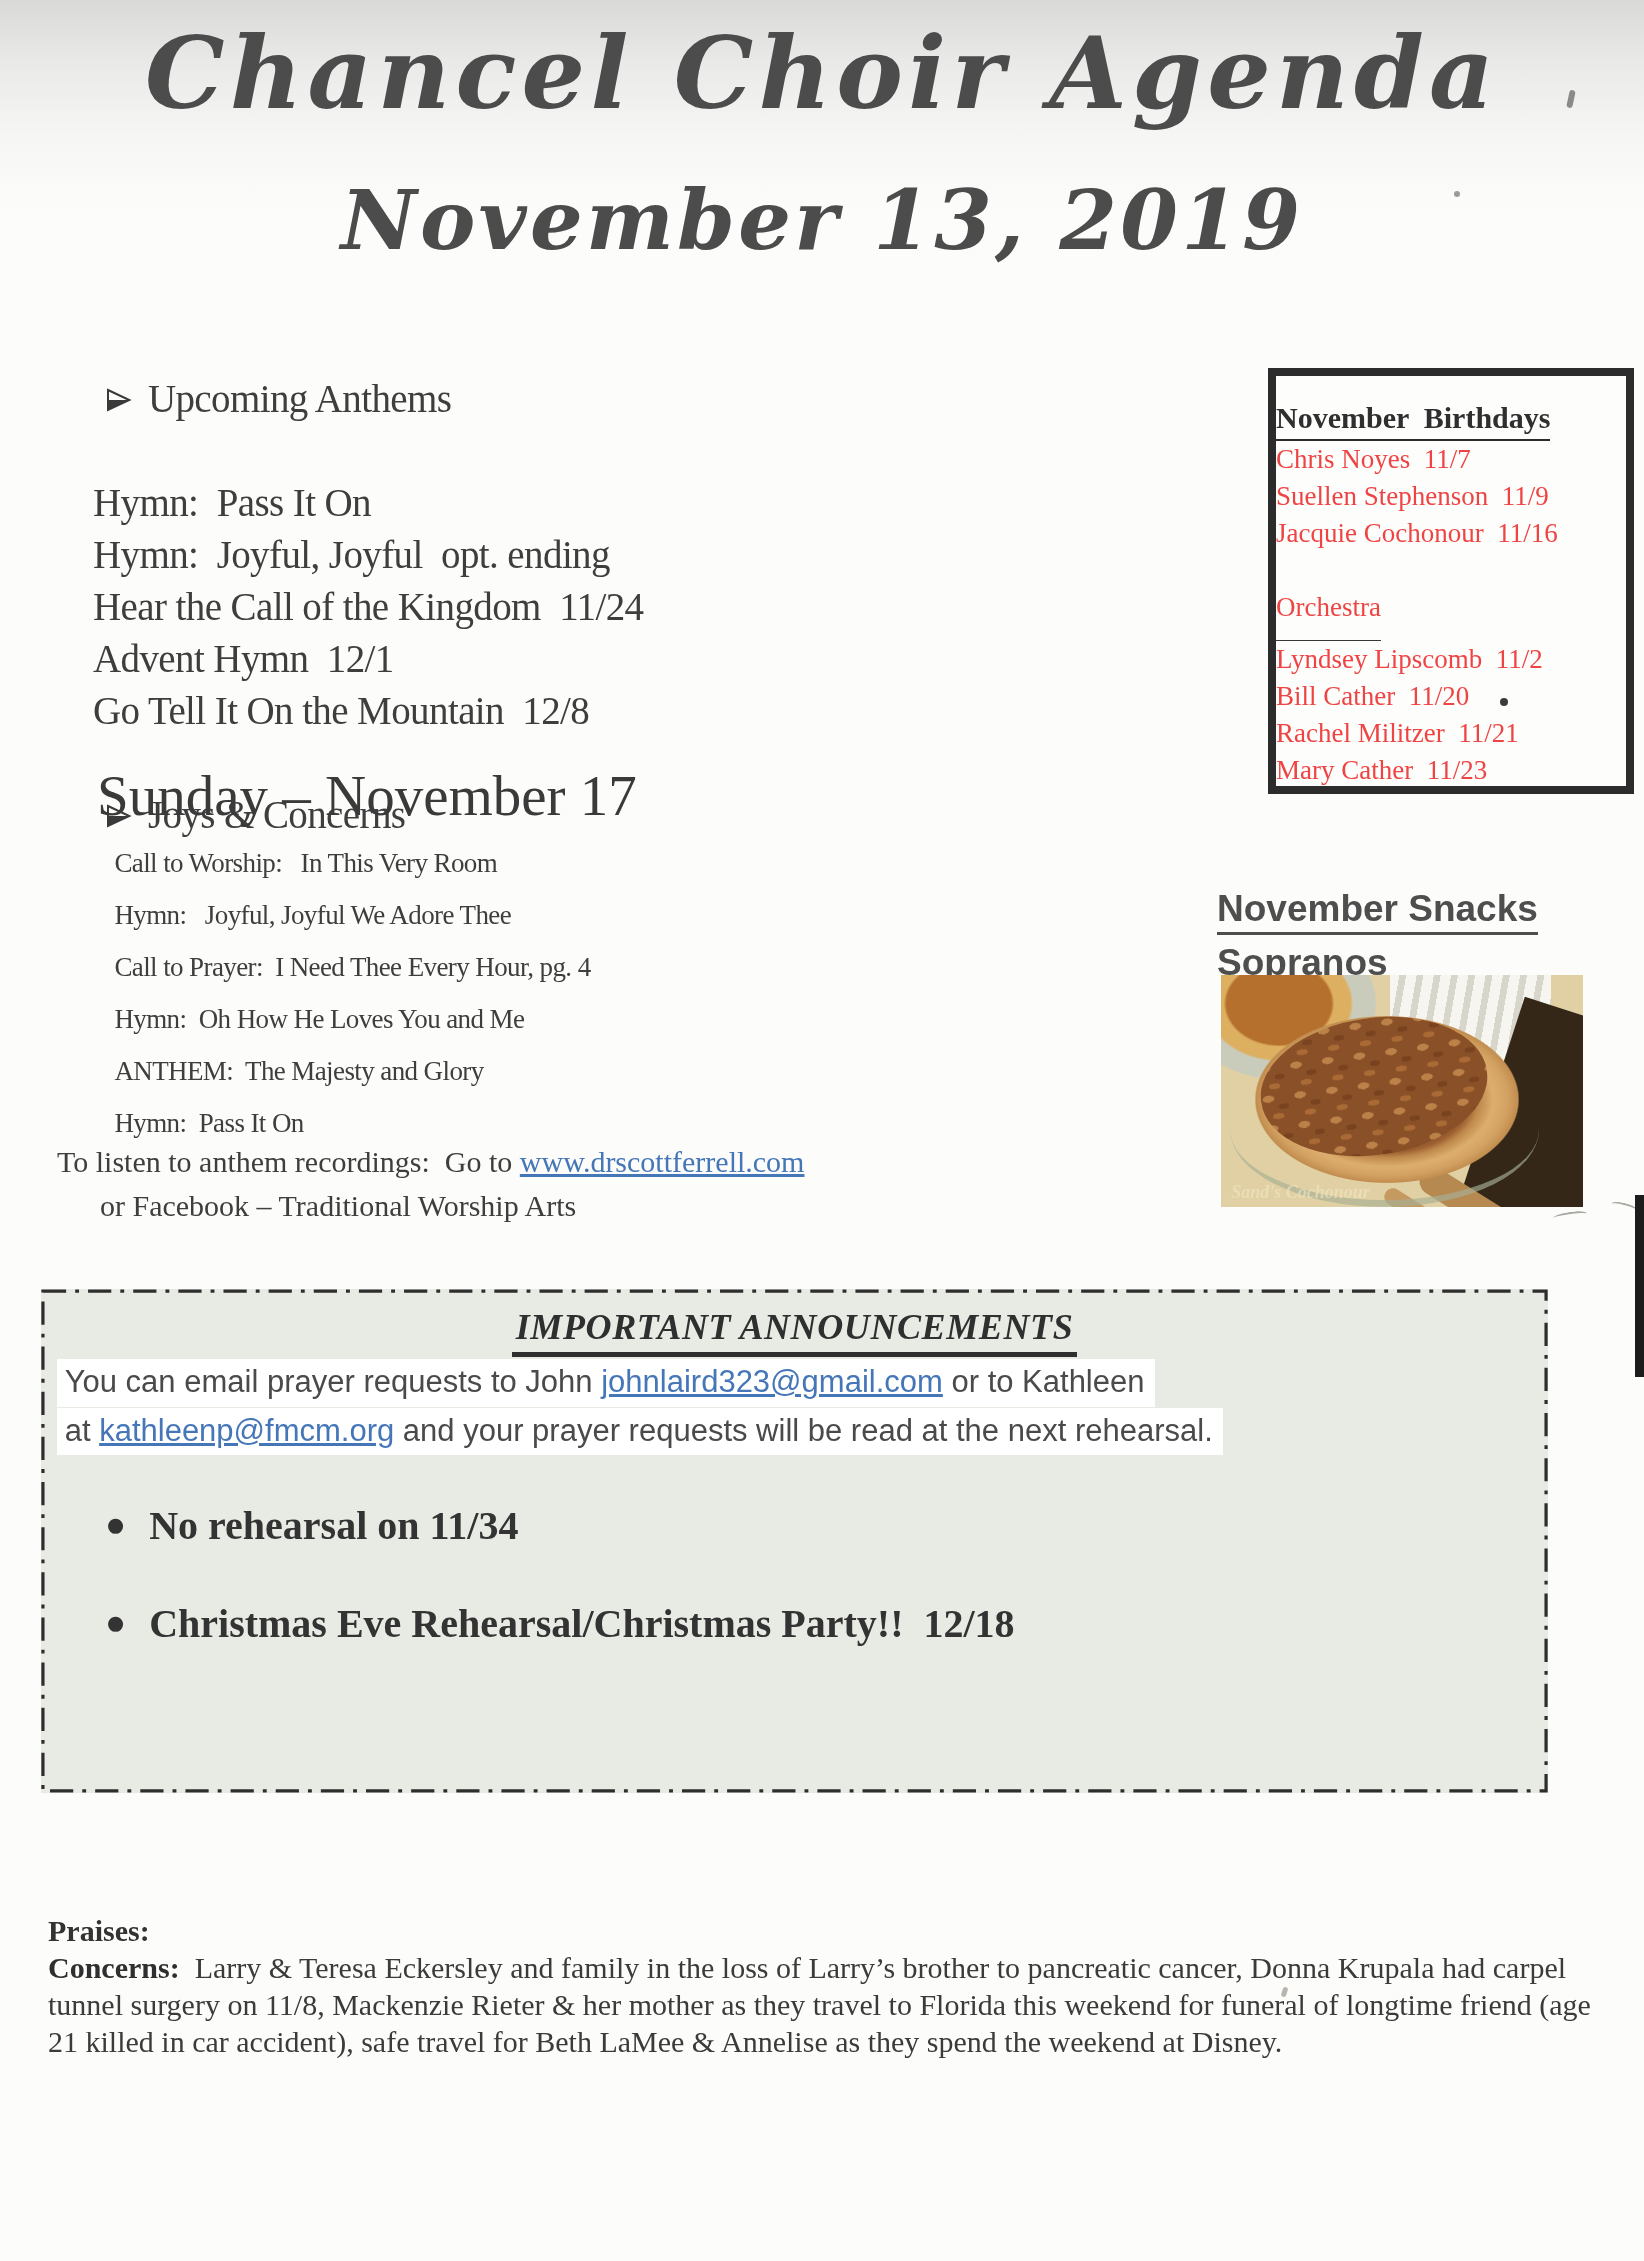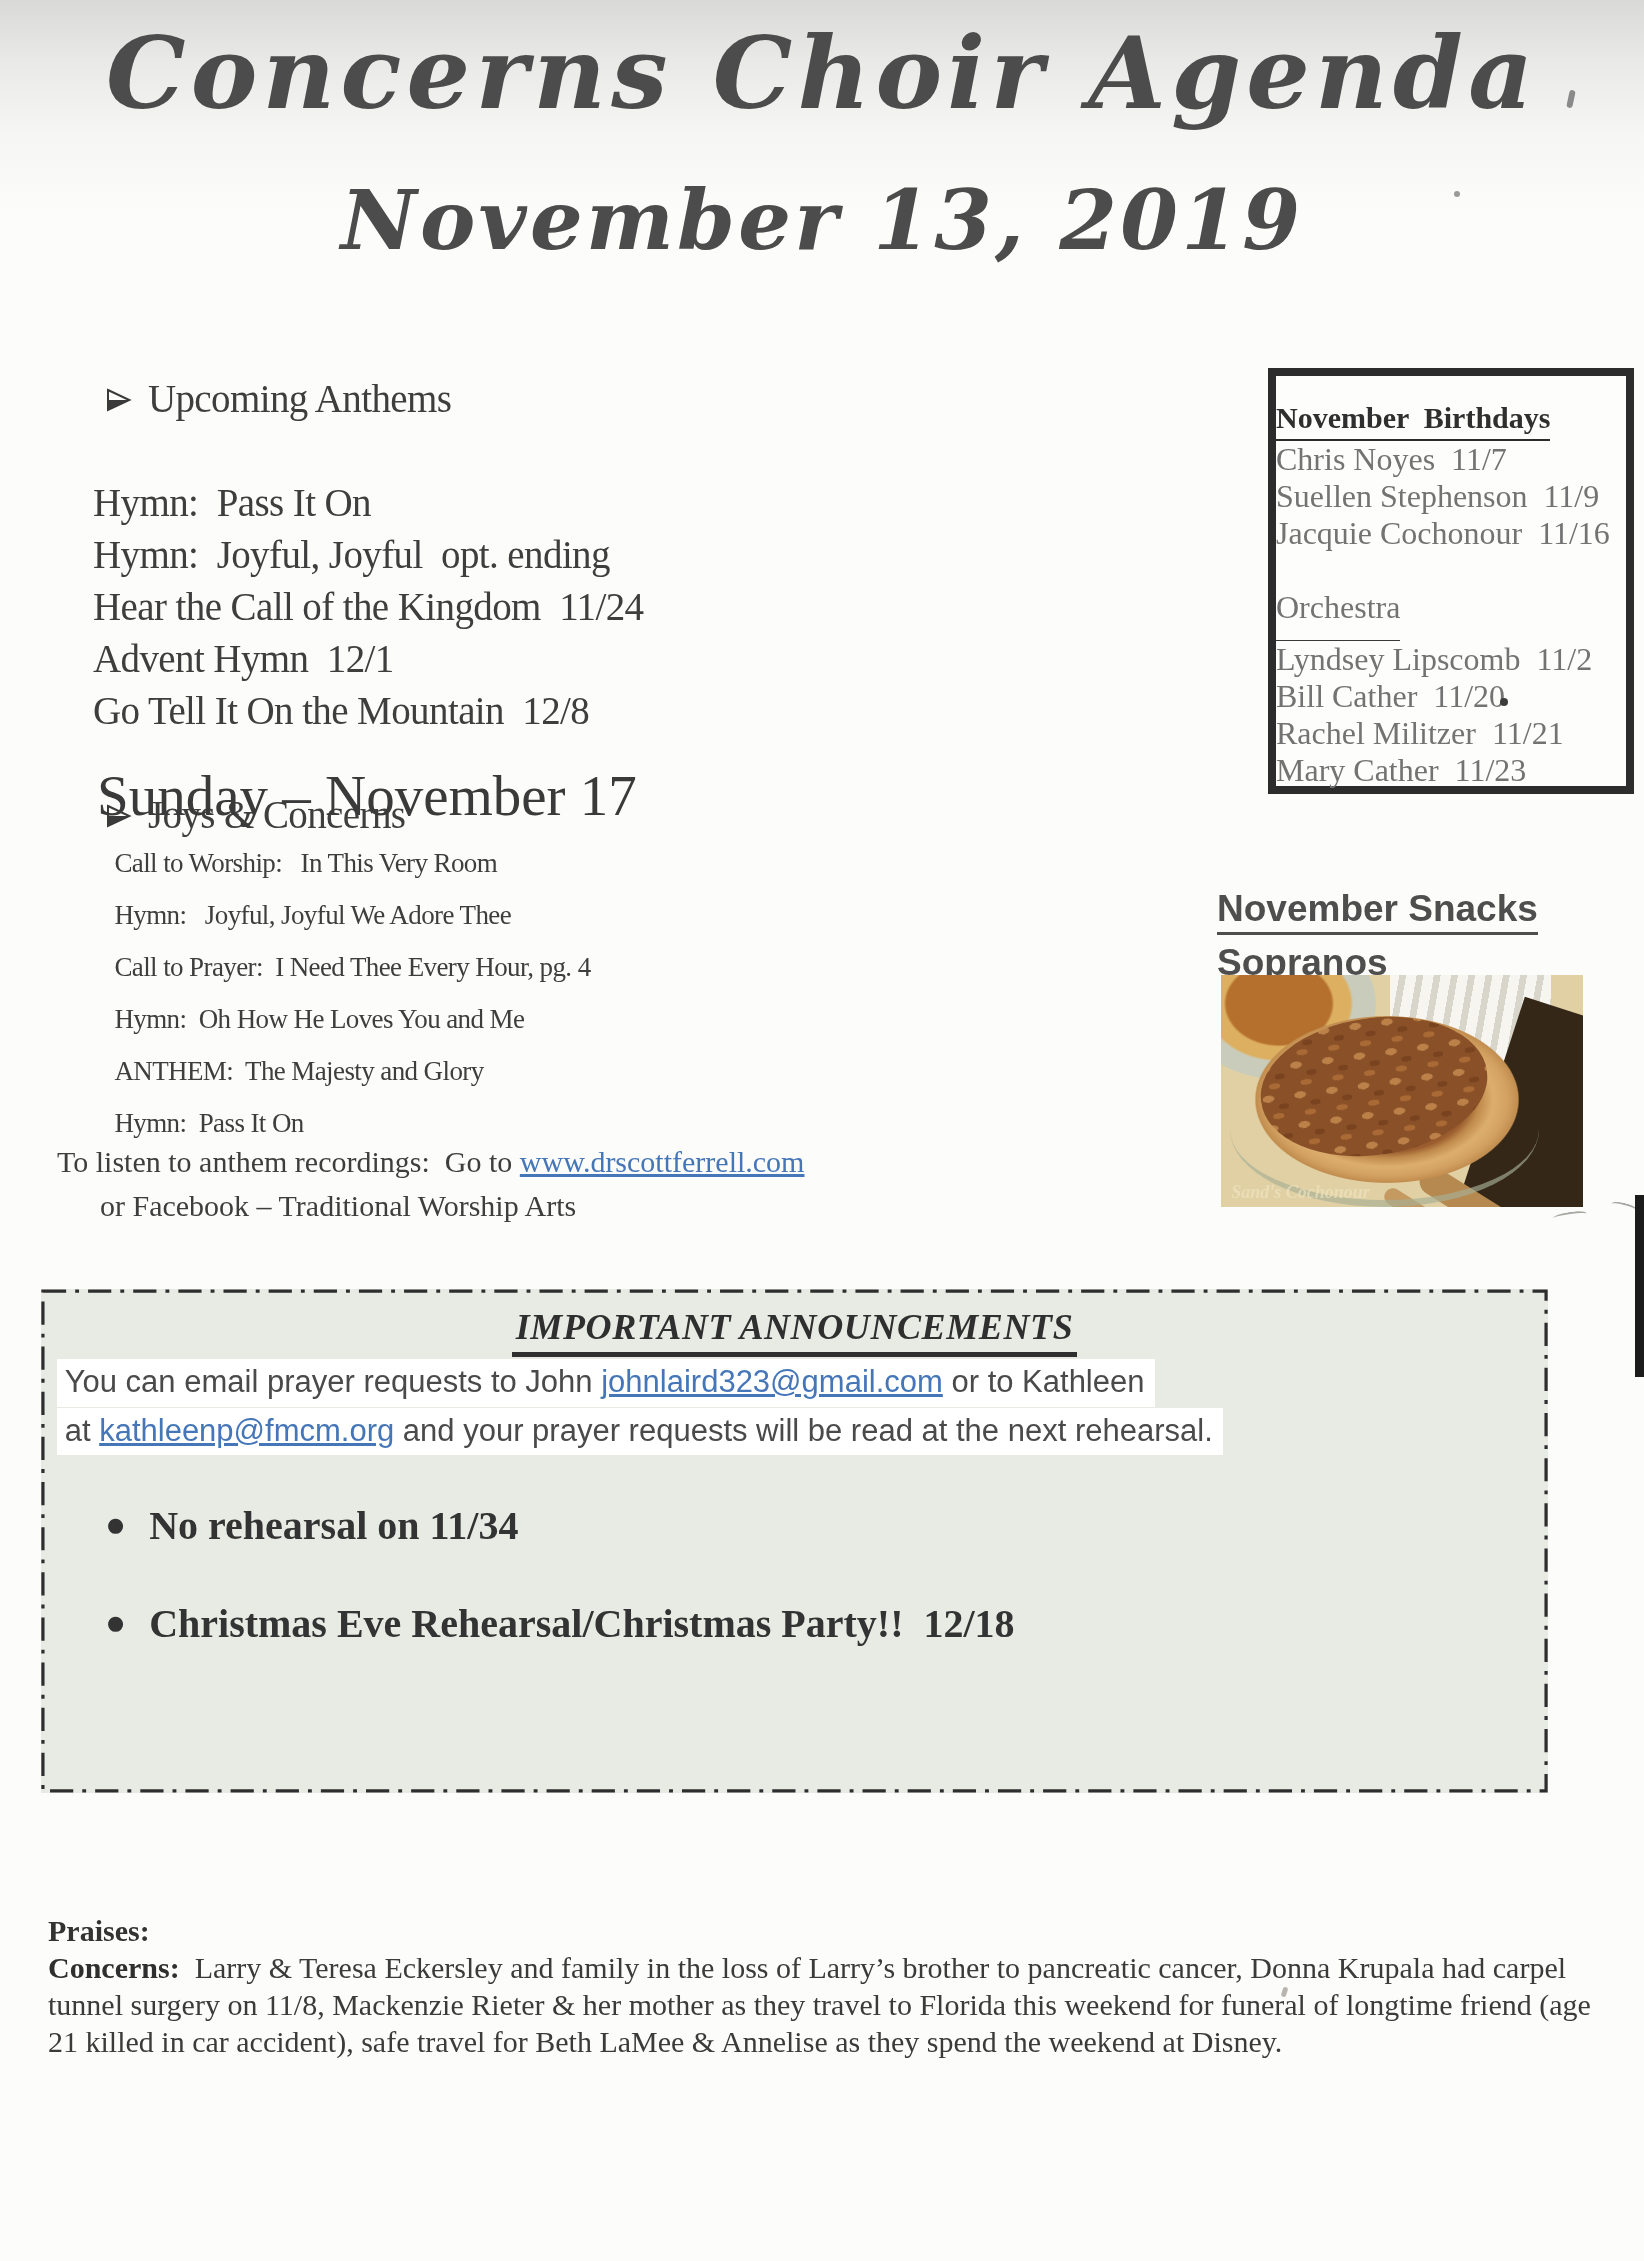--- a/index.html
+++ b/index.html
@@ -42,21 +42,21 @@
   .rec-line2{padding-left:43px;}
   .doclink{color:#4576b8;text-decoration:underline;cursor:pointer;}
   
   .bd-box{
     position:absolute;left:1268px;top:368px;width:366px;height:426px;
     box-sizing:border-box;border:8.4px solid #2c2c2c;background:#fdfdfb;
     padding-top:22px;text-align:left;
   }
   .bd-title{font-size:30px;line-height:40px;font-weight:700;color:#2f2f2f;white-space:pre-wrap;}
   .bd-title span{display:inline-block;border-bottom:2.6px solid #2c2c2c;padding-bottom:1.3px;}
-  .bd-line{font-size:32px;line-height:37px;white-space:pre-wrap;color:#737373;}
+  .bd-line{font-size:27px;line-height:37px;white-space:pre-wrap;color:#ef4444;}
   .bd-spacer{height:37px;}
   .bd-sub span{display:inline-block;border-bottom:1.9px solid #383838;padding-bottom:14px;}
   
   .snacks{position:absolute;left:1217px;top:889px;width:413px;
     font-family:"Liberation Sans","DejaVu Sans",sans-serif;font-weight:700;color:#4e4e4e;}
   .snacks-title span{display:inline-block;font-size:37px;line-height:40px;border-bottom:3.9px solid #4e4e4e;padding-bottom:3.2px;}
   .snacks-sub{font-size:37px;line-height:40px;margin-top:7.7px;}
   
   .photo{position:absolute;left:1221px;top:975px;width:362px;height:232px;overflow:hidden;background:#e0d0a4;}
   .ph-topleft{position:absolute;left:-45px;top:-52px;width:206px;height:161px;
@@ -109,21 +109,21 @@
   .art-sq1{left:1553px;top:1212px;width:34px;height:6.4px;border-top:2.6px solid #a8a8a2;border-radius:50%;transform:rotate(-8deg);}
   .art-sq2{left:1611px;top:1203px;width:26px;height:6.4px;border-top:2.6px solid #a8a8a2;transform:rotate(14deg);border-radius:50%;}
   .art-sliver{left:1635px;top:1195px;width:9px;height:182px;background:#1c1c1c;}
   .art-dot3{left:1282px;top:1987px;width:5.2px;height:10.3px;background:#b9b5ae;border-radius:2.6px;transform:rotate(18deg);}
 </style>
 </head>
 <body>
 
 <div class="page">
 
-  <div class="script-title">Concerns Choir Agenda</div>
+  <div class="script-title">Chancel Choir Agenda</div>
   <div class="script-date">November 13, 2019</div>
 
   <div class="agenda">
     <div class="line">
       <span class="arrow"><svg width="30" height="30" viewBox="0 0 24 24">
             <path d="M4 4 L21 12 L4 20 Z" fill="none" stroke="#3a3a3a" stroke-width="1.6"></path>
             <path d="M4 12 L21 12 L4 20 Z" fill="#3a3a3a"></path>
           </svg></span><span>Upcoming Anthems</span>
     </div>
     <div class="line indent">Hymn:  Pass It On</div>

